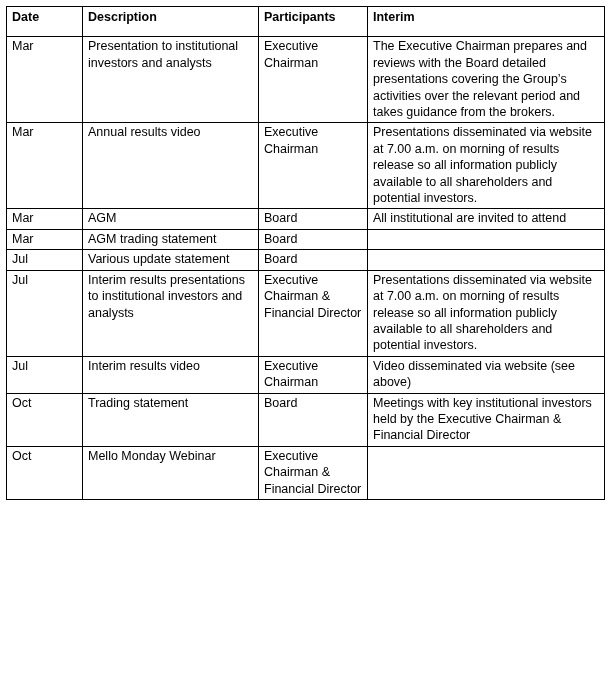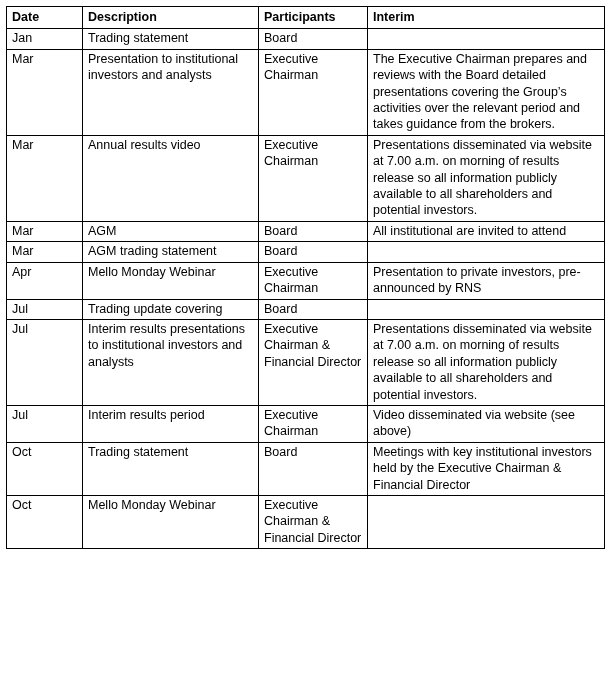--- a/index.html
+++ b/index.html
@@ -40,21 +40,21 @@
     border: 1px solid #000000;
     vertical-align: top;
     text-align: left;
     padding: 1px 4px 2px 5px;
     word-wrap: break-word;
     overflow-wrap: break-word;
   }
   table.ir-calendar thead th {
     font-weight: bold;
     padding-top: 2px;
-    padding-bottom: 3px;
+    padding-bottom: 11px;
   }
   table.ir-calendar td {
     font-weight: normal;
   }
   .cell-text {
     display: block;
     white-space: pre-line;
   }
 </style>
 </head>
@@ -79,147 +79,119 @@
         <th>
             <span class="cell-text">Participants</span>
           </th>
         <th>
             <span class="cell-text">Interim</span>
           </th>
       </tr>
     </thead>
     <tbody>
 
-      <tr>
-        <td>
-            <span class="cell-text">Jan</span>
-          </td>
-        <td>
-            <span class="cell-text">Trading statement</span>
+
+
+      <tr>
+        <td>
+            <span class="cell-text">Mar</span>
+          </td>
+        <td>
+            <span class="cell-text">Presentation to institutional investors and analysts</span>
+          </td>
+        <td>
+            <span class="cell-text">Executive Chairman</span>
+          </td>
+        <td>
+            <span class="cell-text">The Executive Chairman prepares and reviews with the Board detailed presentations covering the Group’s activities over the relevant period and takes guidance from the brokers.</span>
+          </td>
+      </tr>
+
+      <tr>
+        <td>
+            <span class="cell-text">Mar</span>
+          </td>
+        <td>
+            <span class="cell-text">Annual results video</span>
+          </td>
+        <td>
+            <span class="cell-text">Executive Chairman</span>
+          </td>
+        <td>
+            <span class="cell-text">Presentations disseminated via website at 7.00 a.m. on morning of results release so all information publicly available to all shareholders and potential investors.</span>
+          </td>
+      </tr>
+
+      <tr>
+        <td>
+            <span class="cell-text">Mar</span>
+          </td>
+        <td>
+            <span class="cell-text">AGM</span>
+          </td>
+        <td>
+            <span class="cell-text">Board</span>
+          </td>
+        <td>
+            <span class="cell-text">All institutional are invited to attend</span>
+          </td>
+      </tr>
+
+      <tr>
+        <td>
+            <span class="cell-text">Mar</span>
+          </td>
+        <td>
+            <span class="cell-text">AGM trading statement</span>
           </td>
         <td>
             <span class="cell-text">Board</span>
           </td>
         <td>
             <span class="cell-text"></span>
           </td>
       </tr>
 
 
       <tr>
         <td>
-            <span class="cell-text">Mar</span>
-          </td>
-        <td>
-            <span class="cell-text">Presentation to institutional investors and analysts</span>
-          </td>
-        <td>
-            <span class="cell-text">Executive Chairman</span>
-          </td>
-        <td>
-            <span class="cell-text">The Executive Chairman prepares and reviews with the Board detailed presentations covering the Group’s activities over the relevant period and takes guidance from the brokers.</span>
-          </td>
-      </tr>
-
-      <tr>
-        <td>
-            <span class="cell-text">Mar</span>
-          </td>
-        <td>
-            <span class="cell-text">Annual results video</span>
-          </td>
-        <td>
-            <span class="cell-text">Executive Chairman</span>
+            <span class="cell-text">Jul</span>
+          </td>
+        <td>
+            <span class="cell-text">Various update statement</span>
+          </td>
+        <td>
+            <span class="cell-text">Board</span>
+          </td>
+        <td>
+            <span class="cell-text"></span>
+          </td>
+      </tr>
+
+      <tr>
+        <td>
+            <span class="cell-text">Jul</span>
+          </td>
+        <td>
+            <span class="cell-text">Interim results presentations to institutional investors and analysts</span>
+          </td>
+        <td>
+            <span class="cell-text">Executive Chairman &amp; Financial Director</span>
           </td>
         <td>
             <span class="cell-text">Presentations disseminated via website at 7.00 a.m. on morning of results release so all information publicly available to all shareholders and potential investors.</span>
           </td>
       </tr>
 
       <tr>
         <td>
-            <span class="cell-text">Mar</span>
-          </td>
-        <td>
-            <span class="cell-text">AGM</span>
-          </td>
-        <td>
-            <span class="cell-text">Board</span>
-          </td>
-        <td>
-            <span class="cell-text">All institutional are invited to attend</span>
-          </td>
-      </tr>
-
-      <tr>
-        <td>
-            <span class="cell-text">Mar</span>
-          </td>
-        <td>
-            <span class="cell-text">AGM trading statement</span>
-          </td>
-        <td>
-            <span class="cell-text">Board</span>
-          </td>
-        <td>
-            <span class="cell-text"></span>
-          </td>
-      </tr>
-
-      <tr>
-        <td>
-            <span class="cell-text">Apr</span>
-          </td>
-        <td>
-            <span class="cell-text">Mello Monday Webinar</span>
-          </td>
-        <td>
-            <span class="cell-text">Executive Chairman</span>
-          </td>
-        <td>
-            <span class="cell-text">Presentation to private investors, pre-announced by RNS</span>
-          </td>
-      </tr>
-
-      <tr>
-        <td>
             <span class="cell-text">Jul</span>
           </td>
         <td>
-            <span class="cell-text">Trading update covering</span>
-          </td>
-        <td>
-            <span class="cell-text">Board</span>
-          </td>
-        <td>
-            <span class="cell-text"></span>
-          </td>
-      </tr>
-
-      <tr>
-        <td>
-            <span class="cell-text">Jul</span>
-          </td>
-        <td>
-            <span class="cell-text">Interim results presentations to institutional investors and analysts</span>
-          </td>
-        <td>
-            <span class="cell-text">Executive Chairman &amp; Financial Director</span>
-          </td>
-        <td>
-            <span class="cell-text">Presentations disseminated via website at 7.00 a.m. on morning of results release so all information publicly available to all shareholders and potential investors.</span>
-          </td>
-      </tr>
-
-      <tr>
-        <td>
-            <span class="cell-text">Jul</span>
-          </td>
-        <td>
-            <span class="cell-text">Interim results period</span>
+            <span class="cell-text">Interim results video</span>
           </td>
         <td>
             <span class="cell-text">Executive Chairman</span>
           </td>
         <td>
             <span class="cell-text">Video disseminated via website (see above)</span>
           </td>
       </tr>
 
       <tr>

